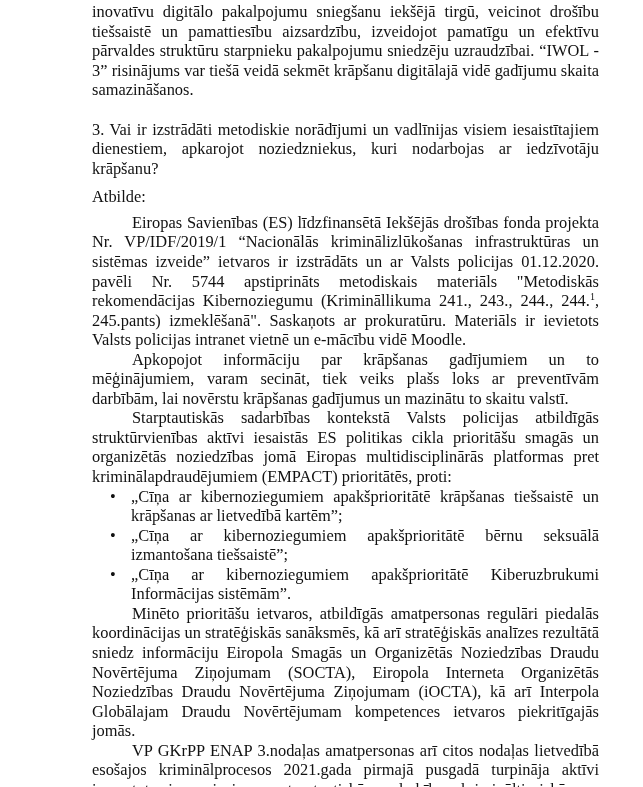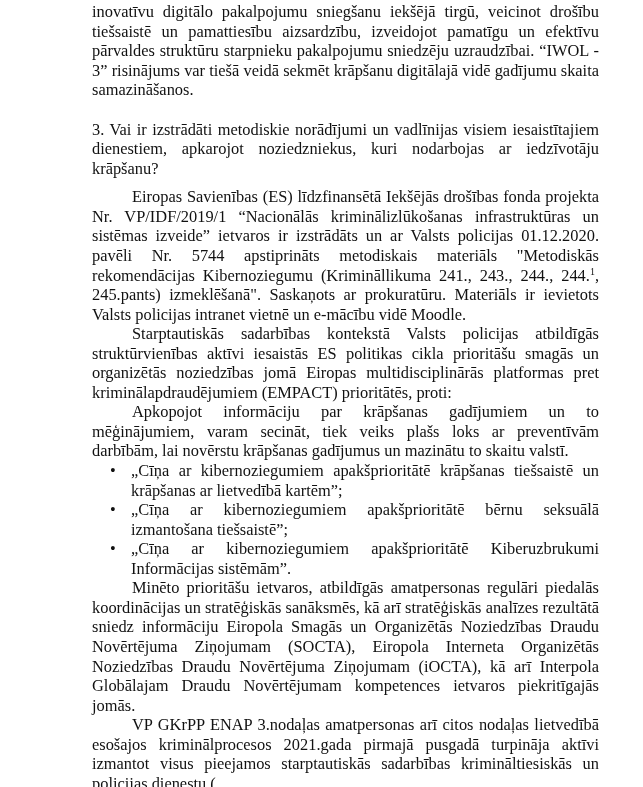--- a/index.html
+++ b/index.html
@@ -20,26 +20,27 @@
   sup { font-size: 10px; line-height: 0; vertical-align: 6px; }
 </style>
 </head>
 <body>
 
 <div class="page">
   <p class="gap-after">inovatīvu digitālo pakalpojumu sniegšanu iekšējā tirgū, veicinot drošību tiešsaistē un pamattiesību aizsardzību, izveidojot pamatīgu un efektīvu pārvaldes struktūru starpnieku pakalpojumu sniedzēju uzraudzībai. “IWOL - 3” risinājums var tiešā veidā sekmēt krāpšanu digitālajā vidē gadījumu skaita samazināšanos.</p>
 
   <p class="question">3. Vai ir izstrādāti metodiskie norādījumi un vadlīnijas visiem iesaistītajiem dienestiem, apkarojot noziedzniekus, kuri nodarbojas ar iedzīvotāju krāpšanu?</p>
 
+  <p class="answer-label">Atbilde:</p>
 
   <p class="indent"><span>Eiropas Savienības (ES) līdzfinansētā Iekšējās drošības fonda projekta Nr. VP/IDF/2019/1 “Nacionālās kriminālizlūkošanas infrastruktūras un sistēmas izveide” ietvaros ir izstrādāts un ar Valsts policijas 01.12.2020. pavēli Nr. 5744 apstiprināts metodiskais materiāls "Metodiskās rekomendācijas Kibernoziegumu (Krimināllikuma 241., 243., 244., 244.</span><sup>1</sup><span>, 245.pants) izmeklēšanā". Saskaņots ar prokuratūru. Materiāls ir ievietots Valsts policijas intranet vietnē un e-mācību vidē Moodle.</span></p>
 
+  <p class="indent">Apkopojot informāciju par krāpšanas gadījumiem un to mēģinājumiem, varam secināt, tiek veiks plašs loks ar preventīvām darbībām, lai novērstu krāpšanas gadījumus un mazinātu to skaitu valstī.</p>
+
   <p class="indent">Starptautiskās sadarbības kontekstā Valsts policijas atbildīgās struktūrvienības aktīvi iesaistās ES politikas cikla prioritāšu smagās un organizētās noziedzības jomā Eiropas multidisciplinārās platformas pret kriminālapdraudējumiem (EMPACT) prioritātēs, proti:</p>
-
-  <p class="indent">Apkopojot informāciju par krāpšanas gadījumiem un to mēģinājumiem, varam secināt, tiek veiks plašs loks ar preventīvām darbībām, lai novērstu krāpšanas gadījumus un mazinātu to skaitu valstī.</p>
 
   <ul class="bullets">
     <li><span class="bullet">•</span><span>„Cīņa ar kibernoziegumiem apakšprioritātē krāpšanas tiešsaistē un krāpšanas ar lietvedībā kartēm”;</span></li>
     <li><span class="bullet">•</span><span>„Cīņa ar kibernoziegumiem apakšprioritātē bērnu seksuālā izmantošana tiešsaistē”;</span></li>
     <li><span class="bullet">•</span><span>„Cīņa ar kibernoziegumiem apakšprioritātē Kiberuzbrukumi Informācijas sistēmām”.</span></li>
   </ul>
 
   <p class="indent">Minēto prioritāšu ietvaros, atbildīgās amatpersonas regulāri piedalās koordinācijas un stratēģiskās sanāksmēs, kā arī stratēģiskās analīzes rezultātā sniedz informāciju Eiropola Smagās un Organizētās Noziedzības Draudu Novērtējuma Ziņojumam (SOCTA), Eiropola Interneta Organizētās Noziedzības Draudu Novērtējuma Ziņojumam (iOCTA), kā arī Interpola Globālajam Draudu Novērtējumam kompetences ietvaros piekritīgajās jomās.</p>
 
   <p class="indent"><span>VP GKrPP ENAP 3.nodaļas amatpersonas arī citos nodaļas lietvedībā esošajos kriminālprocesos 2021.gada pirmajā pusgadā turpināja aktīvi izmantot visus pieejamos starptautiskās sadarbības krimināltiesiskās un policijas dienestu (</span></p>

